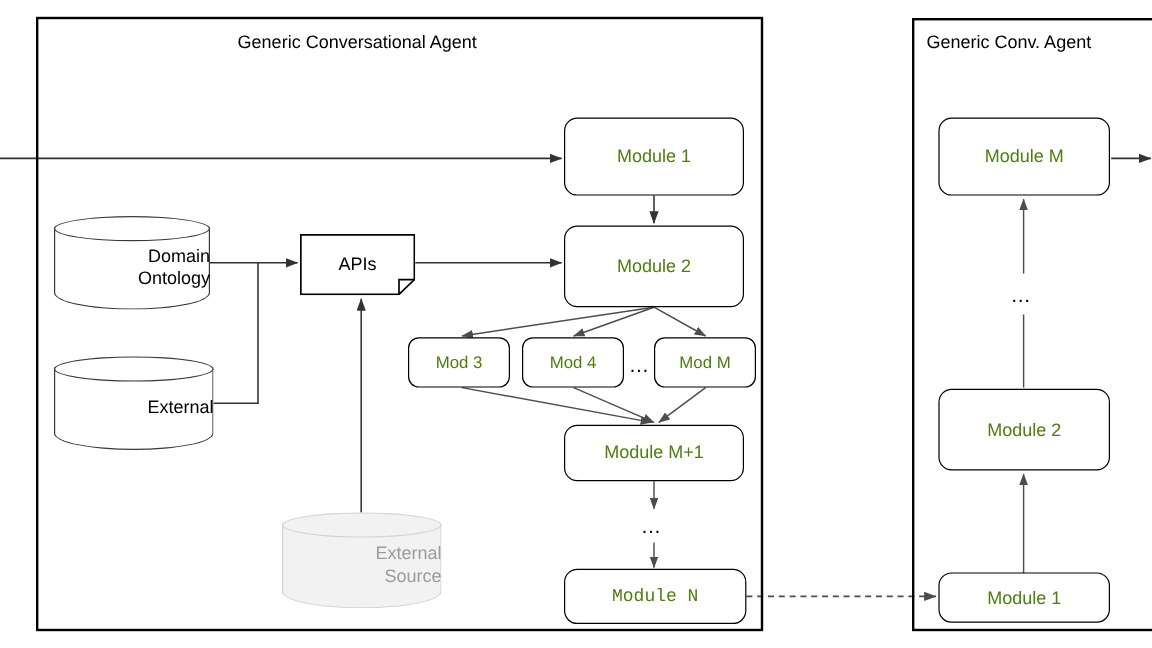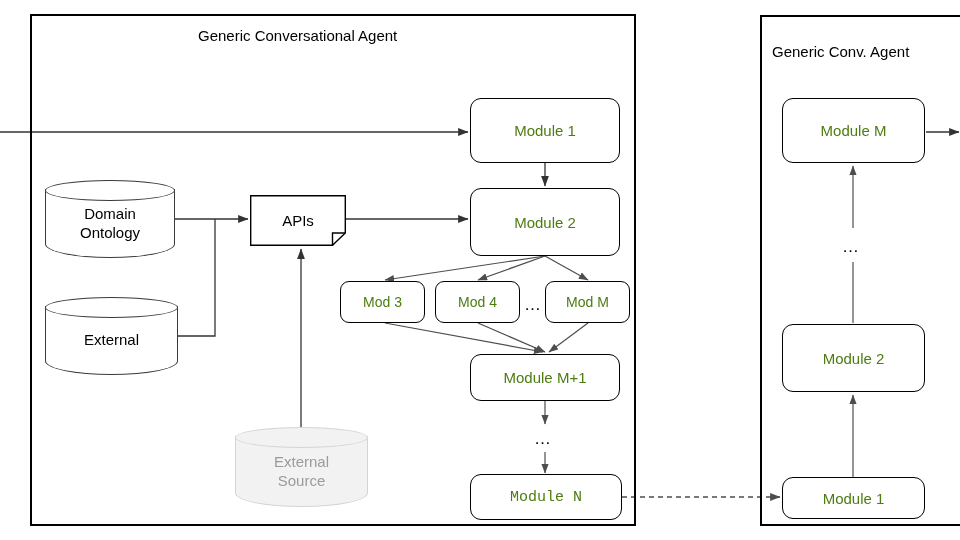--- a/index.html
+++ b/index.html
@@ -31,21 +31,21 @@
   #panel-right { left: 760px; top: 15px; width: 210px; height: 511px; }
 
   .panel-title {
     position: absolute;
     font-size: 15px;
     color: #000000;
     white-space: nowrap;
     line-height: 1;
   }
   #title-left  { left: 198px; top: 28px; }
-  #title-right { left: 772px; top: 28px; margin-top: 16px; }
+  #title-right { left: 772px; top: 28px; }
 
   .node {
     position: absolute;
     box-sizing: border-box;
     display: flex;
     align-items: center;
     justify-content: center;
     text-align: center;
     color: #4d7c0f;
     background: #ffffff;
@@ -84,21 +84,21 @@
     border: 1.2px solid #3a3a3a;
     border-radius: 50%;
     background: #ffffff;
   }
   .cyl .cyl-label {
     position: absolute;
     left: 0; right: 0;
     top: 9px; bottom: 0;
     display: flex;
     flex-direction: column;
-    align-items: center;
+    align-items: flex-end;
     justify-content: center;
     font-size: 15px;
     line-height: 1.25;
     color: #000000;
     text-align: center;
   }
   .cyl.ghost .cyl-body,
   .cyl.ghost .cyl-top {
     border-color: #d4d4d4;
     background: #f2f2f2;

